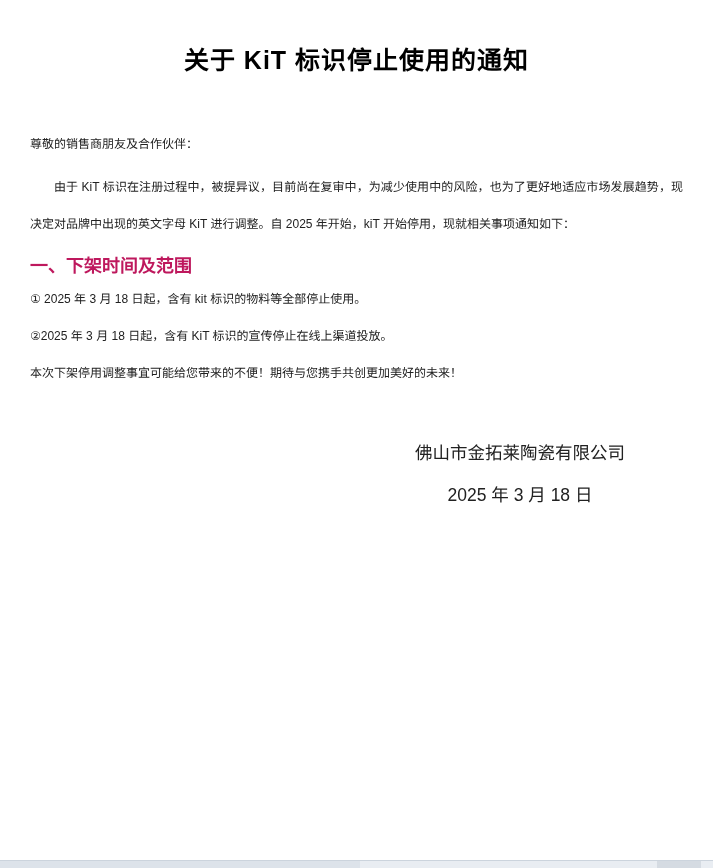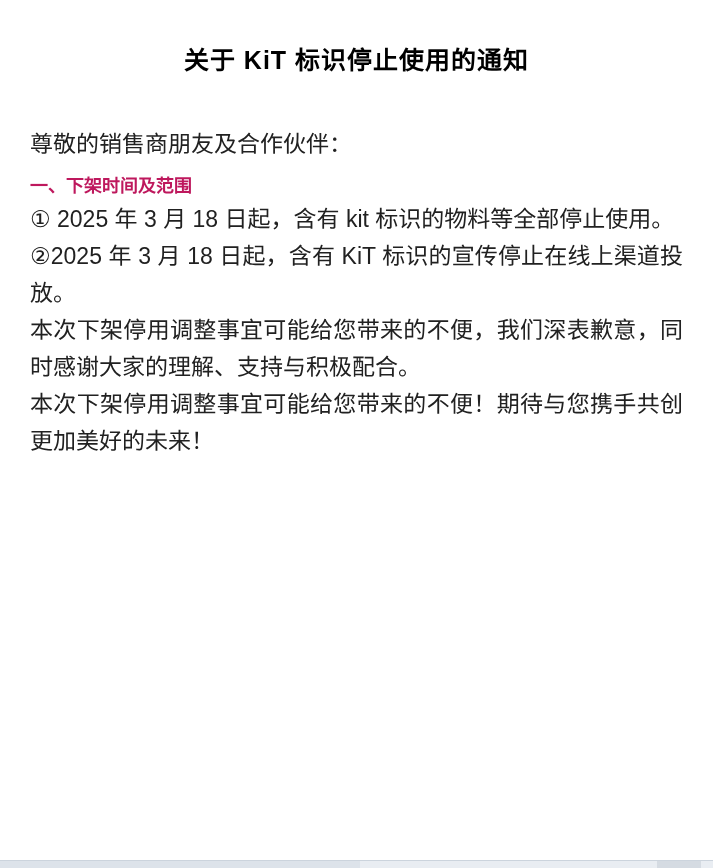--- a/index.html
+++ b/index.html
@@ -33,21 +33,21 @@
     letter-spacing: 1px;
   }
   .salutation {
     margin: 0;
     padding-top: 50px;
     font-size: 17.5px;
     line-height: 24px;
   }
   p.body-par {
     margin: 0;
-    font-size: 23px;
+    font-size: 12px;
     line-height: 37px;
     text-align: justify;
     text-justify: inter-character;
   }
   p.intro {
     padding-top: 6px;
     text-indent: 2em;
   }
   h2.sec-heading {
     margin: 0;
@@ -97,33 +97,37 @@
 </style>
 </head>
 <body>
 
 <div class="page">
 
   <h1 class="doc-title">关于 KiT 标识停止使用的通知</h1>
 
   <p class="salutation body-par">尊敬的销售商朋友及合作伙伴：</p>
 
+  <p class="body-par intro">由于 KiT 标识在注册过程中，被提异议，目前尚在复审中，为减少使用中的风险，也为了更好地适应市场发展趋势，现决定对品牌中出现的英文字母 KiT 进行调整。自 2025 年开始，kiT 开始停用，现就相关事项通知如下：</p>
 
   <h2 class="sec-heading">一、下架时间及范围</h2>
 
   <p class="body-par">① 2025 年 3 月 18 日起，含有 kit 标识的物料等全部停止使用。</p>
 
   <p class="body-par">②2025 年 3 月 18 日起，含有 KiT 标识的宣传停止在线上渠道投放。</p>
 
 
 
-  <p class="body-par">本次下架停用调整事宜可能给您带来的不便，我们深表歉意，同时感谢大家的理解、支持与积极配合。</p>
 
 
   <p class="body-par">本次下架停用调整事宜可能给您带来的不便！期待与您携手共创更加美好的未来！</p>
 
+  <div class="signature">
+    <p>佛山市金拓莱陶瓷有限公司</p>
+    <p>2025 年 3 月 18 日</p>
+  </div>
 
 </div>
 
 <div class="h-scrollbar">
   <div class="thumb-left"></div>
   <div class="thumb-right"></div>
 </div>
 
 </body></html>

